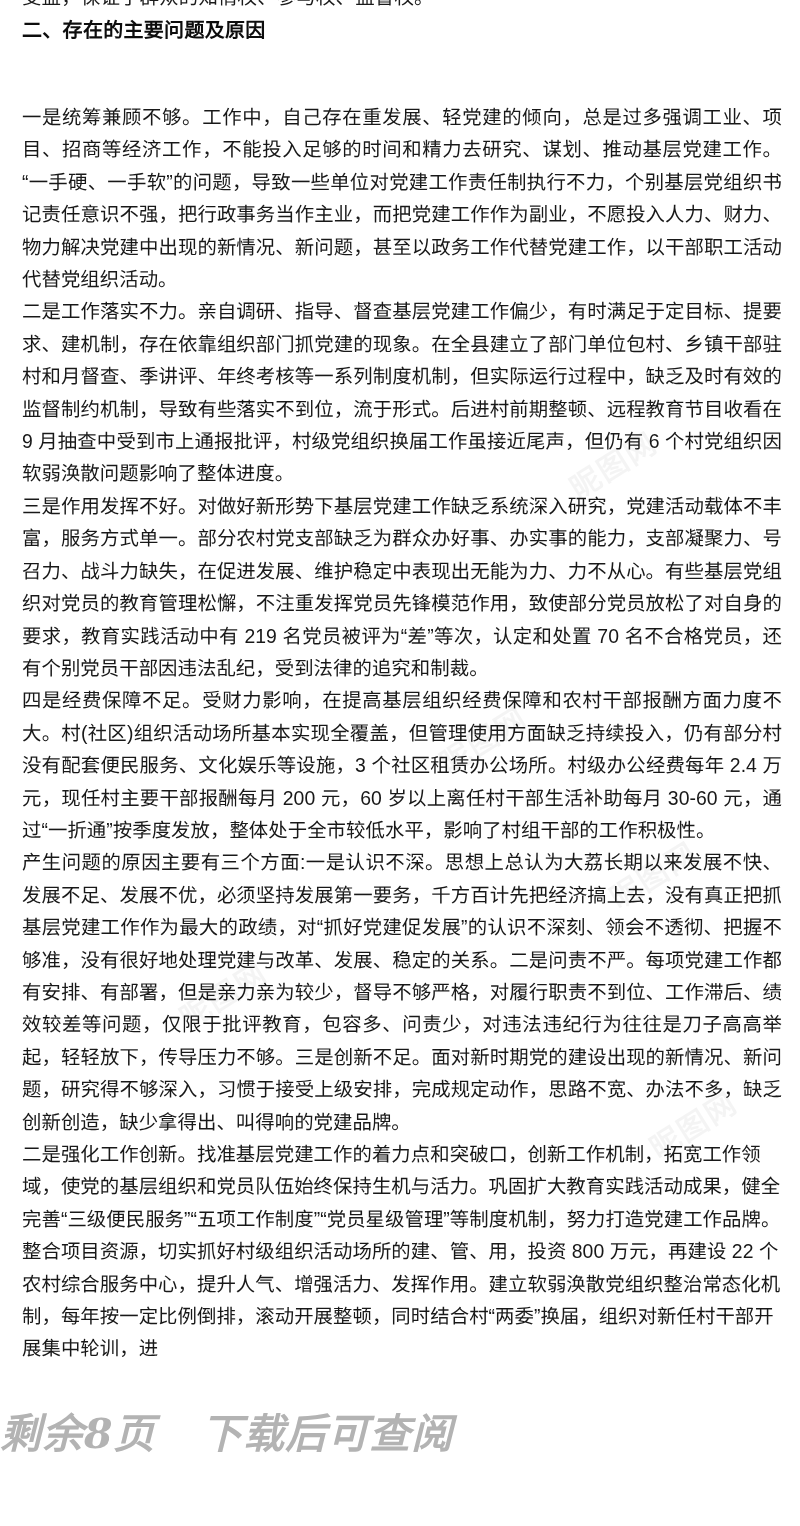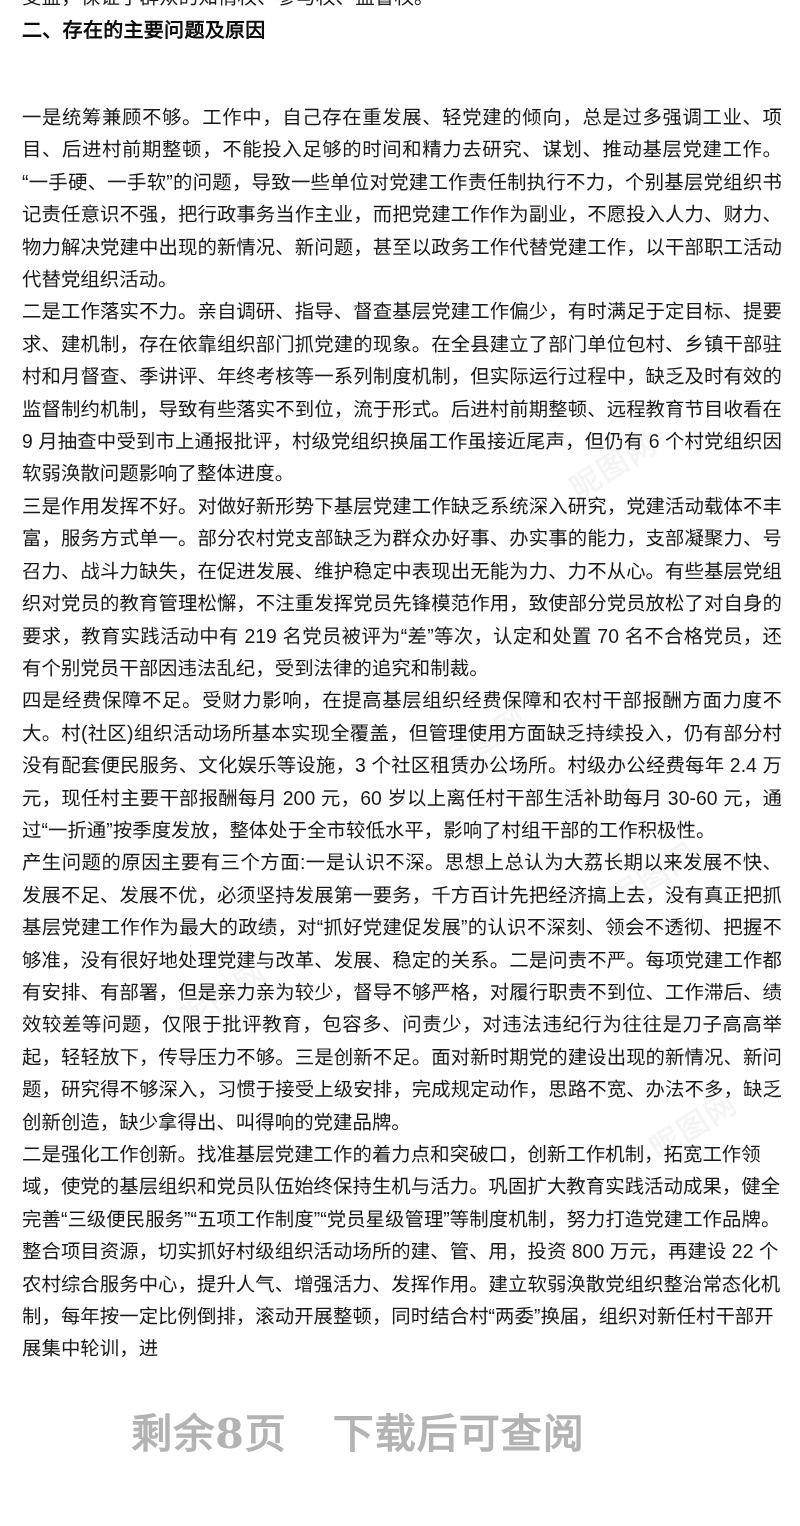--- a/index.html
+++ b/index.html
@@ -113,22 +113,23 @@
   .wm-c { left: 600px; top: 880px; }
   .wm-d { left: 170px; top: 1000px; }
   .wm-e { left: 640px; top: 1130px; }
 
   
   .footer-teaser {
     position: absolute;
     left: 0;
     top: 1406px;
     width: 716px;
-    text-align: center;
+    text-align: left;
     z-index: 8;
+    font-style: italic;
   }
   .footer-teaser .teaser-text {
     display: inline-block;
     font-family: "DejaVu Serif", "Liberation Serif", serif;
     font-size: 41px;
     font-weight: bold;
     color: #b3b3b3;
     letter-spacing: 1px;
     line-height: 56px;
     white-space: pre;
@@ -142,21 +143,21 @@
   <div class="doc-body">
 
     <div class="clipped-line">
       <span class="clip-inner">受益，保证了群众的知情权、参与权、监督权。</span>
     </div>
 
     <h2 class="section-heading heading-2">二、存在的主要问题及原因</h2>
 
     <div class="gap-after-heading"></div>
 
-    <p class="para">一是统筹兼顾不够。工作中，自己存在重发展、轻党建的倾向，总是过多强调工业、项目、后进村前期整顿，不能投入足够的时间和精力去研究、谋划、推动基层党建工作。“一手硬、一手软”的问题，导致一些单位对党建工作责任制执行不力，个别基层党组织书记责任意识不强，把行政事务当作主业，而把党建工作作为副业，不愿投入人力、财力、物力解决党建中出现的新情况、新问题，甚至以政务工作代替党建工作，以干部职工活动代替党组织活动。</p>
+    <p class="para">一是统筹兼顾不够。工作中，自己存在重发展、轻党建的倾向，总是过多强调工业、项目、招商等经济工作，不能投入足够的时间和精力去研究、谋划、推动基层党建工作。“一手硬、一手软”的问题，导致一些单位对党建工作责任制执行不力，个别基层党组织书记责任意识不强，把行政事务当作主业，而把党建工作作为副业，不愿投入人力、财力、物力解决党建中出现的新情况、新问题，甚至以政务工作代替党建工作，以干部职工活动代替党组织活动。</p>
 
     <p class="para">二是工作落实不力。亲自调研、指导、督查基层党建工作偏少，有时满足于定目标、提要求、建机制，存在依靠组织部门抓党建的现象。在全县建立了部门单位包村、乡镇干部驻村和月督查、季讲评、年终考核等一系列制度机制，但实际运行过程中，缺乏及时有效的监督制约机制，导致有些落实不到位，流于形式。后进村前期整顿、远程教育节目收看在 9 月抽查中受到市上通报批评，村级党组织换届工作虽接近尾声，但仍有 6 个村党组织因软弱涣散问题影响了整体进度。</p>
 
     <p class="para">三是作用发挥不好。对做好新形势下基层党建工作缺乏系统深入研究，党建活动载体不丰富，服务方式单一。部分农村党支部缺乏为群众办好事、办实事的能力，支部凝聚力、号召力、战斗力缺失，在促进发展、维护稳定中表现出无能为力、力不从心。有些基层党组织对党员的教育管理松懈，不注重发挥党员先锋模范作用，致使部分党员放松了对自身的要求，教育实践活动中有 219 名党员被评为“差”等次，认定和处置 70 名不合格党员，还有个别党员干部因违法乱纪，受到法律的追究和制裁。</p>
 
     <p class="para">四是经费保障不足。受财力影响，在提高基层组织经费保障和农村干部报酬方面力度不大。村(社区)组织活动场所基本实现全覆盖，但管理使用方面缺乏持续投入，仍有部分村没有配套便民服务、文化娱乐等设施，3 个社区租赁办公场所。村级办公经费每年 2.4 万元，现任村主要干部报酬每月 200 元，60 岁以上离任村干部生活补助每月 30-60 元，通过“一折通”按季度发放，整体处于全市较低水平，影响了村组干部的工作积极性。</p>
 
     <p class="para">产生问题的原因主要有三个方面:一是认识不深。思想上总认为大荔长期以来发展不快、发展不足、发展不优，必须坚持发展第一要务，千方百计先把经济搞上去，没有真正把抓基层党建工作作为最大的政绩，对“抓好党建促发展”的认识不深刻、领会不透彻、把握不够准，没有很好地处理党建与改革、发展、稳定的关系。二是问责不严。每项党建工作都有安排、有部署，但是亲力亲为较少，督导不够严格，对履行职责不到位、工作滞后、绩效较差等问题，仅限于批评教育，包容多、问责少，对违法违纪行为往往是刀子高高举起，轻轻放下，传导压力不够。三是创新不足。面对新时期党的建设出现的新情况、新问题，研究得不够深入，习惯于接受上级安排，完成规定动作，思路不宽、办法不多，缺乏创新创造，缺少拿得出、叫得响的党建品牌。</p>
 
 

